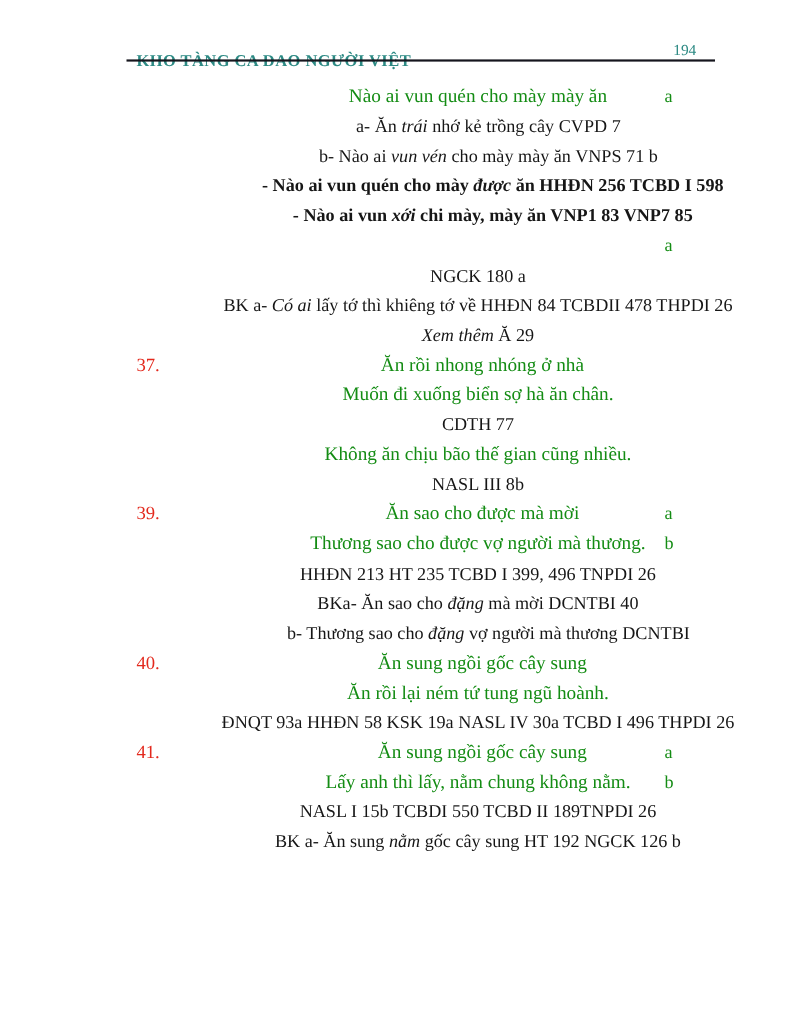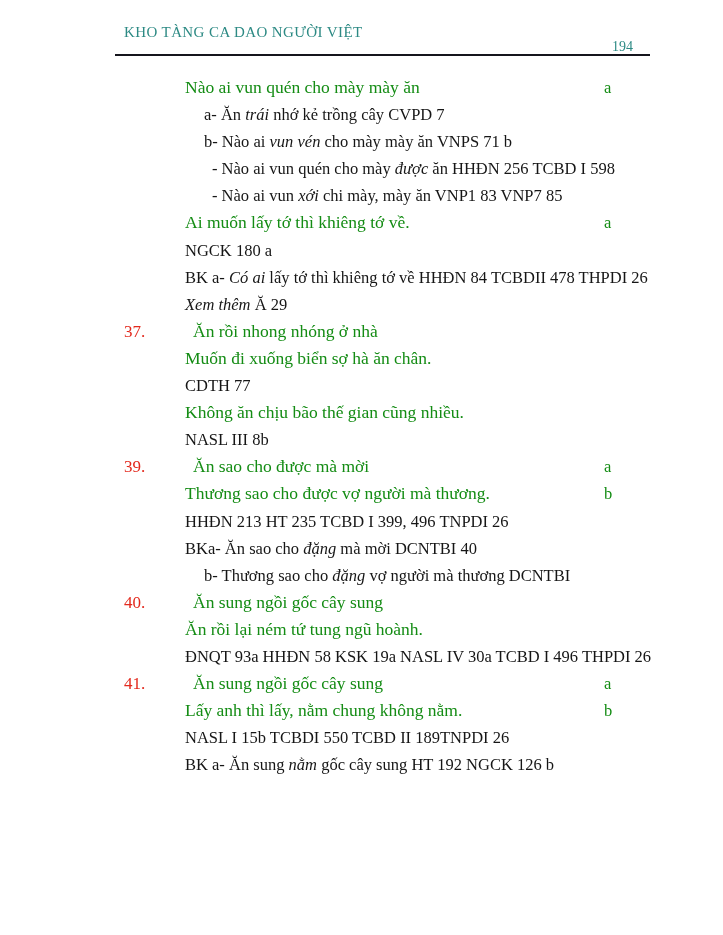--- a/index.html
+++ b/index.html
@@ -6,44 +6,45 @@
   body { background:#ffffff; }
   .page {
     position:relative;
     width:723px; height:935px;
     background:#ffffff;
     font-family:"Liberation Serif","DejaVu Serif",serif;
     overflow:hidden;
   }
   
   .hdr-title {
-    position:absolute; left:124px; top:24px;
+    position:absolute; left:124px; top:48px;
     font-size:15px; letter-spacing:0.4px;
     color:var(--teal);
+    font-weight:bold;
   }
   .hdr-pageno {
     position:absolute; left:612px; top:39px;
     font-size:14px; color:var(--teal);
   }
   .hdr-rule {
     position:absolute; left:115px; top:54px;
     width:535px; height:0;
     border-top:2px solid #15151d;
   }
   
-  .body { position:absolute; left:124px; top:74px; width:560px; }
+  .body { position:absolute; left:124px; top:74px; width:560px;text-align:center; }
   .line { position:relative; height:27.1px; line-height:27.1px; white-space:nowrap; }
   .num {
     position:absolute; left:0; top:0;
     color:var(--red); font-size:17px;
   }
   .txt { display:inline-block; margin-left:61px; }
   .line.first .txt { margin-left:69px; }
   .line.ind-sub .txt { margin-left:80px; }
-  .line.ind-dash .txt { margin-left:88px; }
+  .line.ind-dash .txt { margin-left:88px;font-weight:bold; }
   .verse .txt { color:var(--green); font-size:17.5px; }
   .ref .txt { color:var(--black); font-size:16.5px; }
   .marker {
     position:absolute; left:480px; top:0;
     color:var(--green); font-size:16.5px;
   }
   .txt i { font-style:italic; }
 </style>
 </head>
 <body>
@@ -53,21 +54,21 @@
     <span class="hdr-title">KHO TÀNG CA DAO NGƯỜI VIỆT</span>
     <span class="hdr-pageno">194</span>
     <div class="hdr-rule"></div>
   </div>
   <div class="body">
       <div class="line verse"><span class="txt"><span>Nào ai vun quén cho mày mày ăn</span></span><span class="marker">a</span></div>
       <div class="line ref ind-sub"><span class="txt"><span>a- Ăn </span><i>trái</i><span> nhớ kẻ trồng cây CVPD 7</span></span></div>
       <div class="line ref ind-sub"><span class="txt"><span>b- Nào ai </span><i>vun vén</i><span> cho mày mày ăn VNPS 71 b</span></span></div>
       <div class="line ref ind-dash"><span class="txt"><span>- Nào ai vun quén cho mày </span><i>được</i><span> ăn HHĐN 256 TCBD I 598</span></span></div>
       <div class="line ref ind-dash"><span class="txt"><span>- Nào ai vun </span><i>xới</i><span> chi mày, mày ăn VNP1 83 VNP7 85</span></span></div>
-      <div class="line verse"><span class="txt"><span>Ai muốn lấy tớ thì khiêng tớ về.</span></span><span class="marker">a</span></div>
+      <div class="line verse"><span class="marker">a</span></div>
       <div class="line ref"><span class="txt"><span>NGCK 180 a</span></span></div>
       <div class="line ref"><span class="txt"><span>BK a- </span><i>Có ai</i><span> lấy tớ thì khiêng tớ về HHĐN 84 TCBDII 478 THPDI 26</span></span></div>
       <div class="line ref"><span class="txt"><i>Xem thêm</i><span> Ă 29</span></span></div>
       <div class="line verse first"><span class="num">37.</span><span class="txt"><span>Ăn rồi nhong nhóng ở nhà</span></span></div>
       <div class="line verse"><span class="txt"><span>Muốn đi xuống biển sợ hà ăn chân.</span></span></div>
       <div class="line ref"><span class="txt"><span>CDTH 77</span></span></div>
       <div class="line verse"><span class="txt"><span>Không ăn chịu bão thế gian cũng nhiều.</span></span></div>
       <div class="line ref"><span class="txt"><span>NASL III 8b</span></span></div>
       <div class="line verse first"><span class="num">39.</span><span class="txt"><span>Ăn sao cho được mà mời</span></span><span class="marker">a</span></div>
       <div class="line verse"><span class="txt"><span>Thương sao cho được vợ người mà thương.</span></span><span class="marker">b</span></div>

